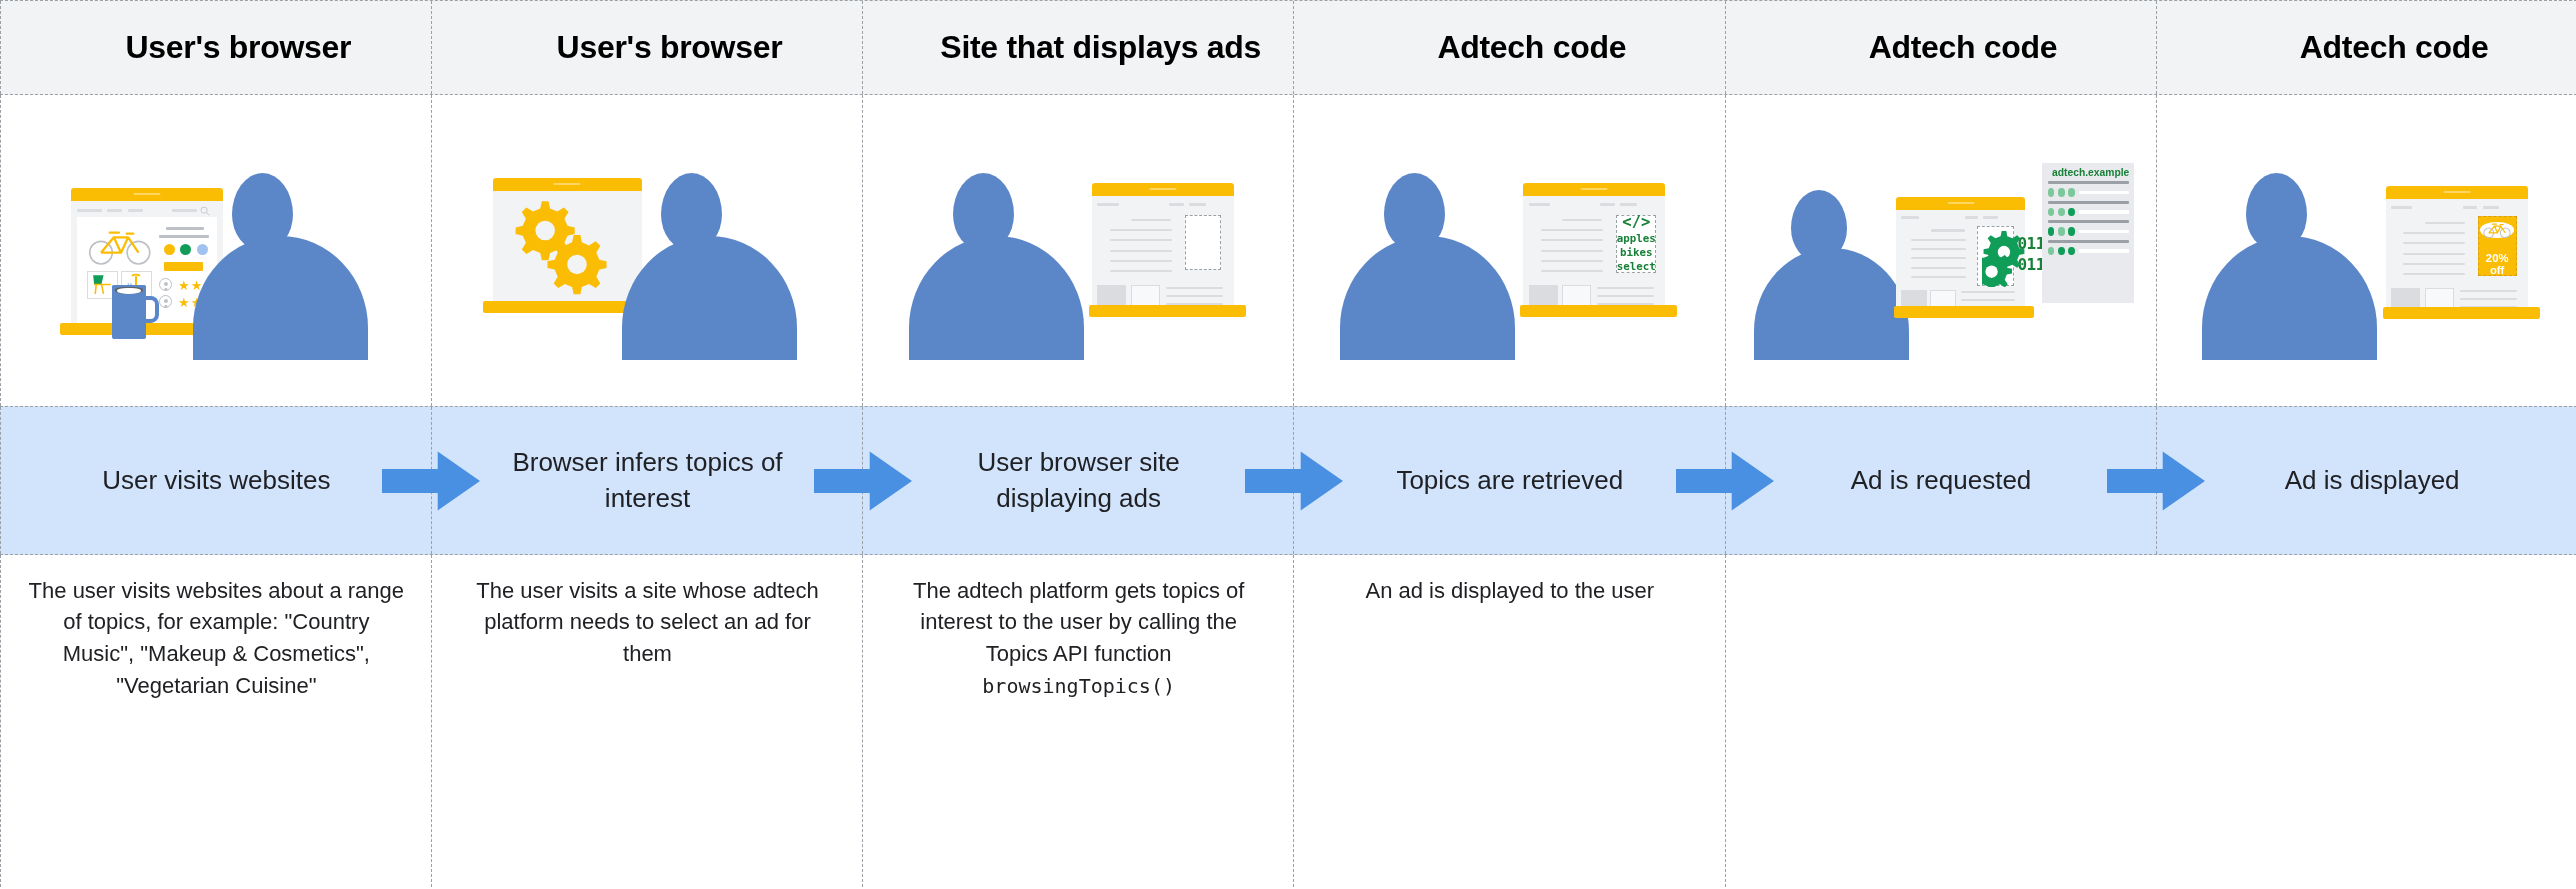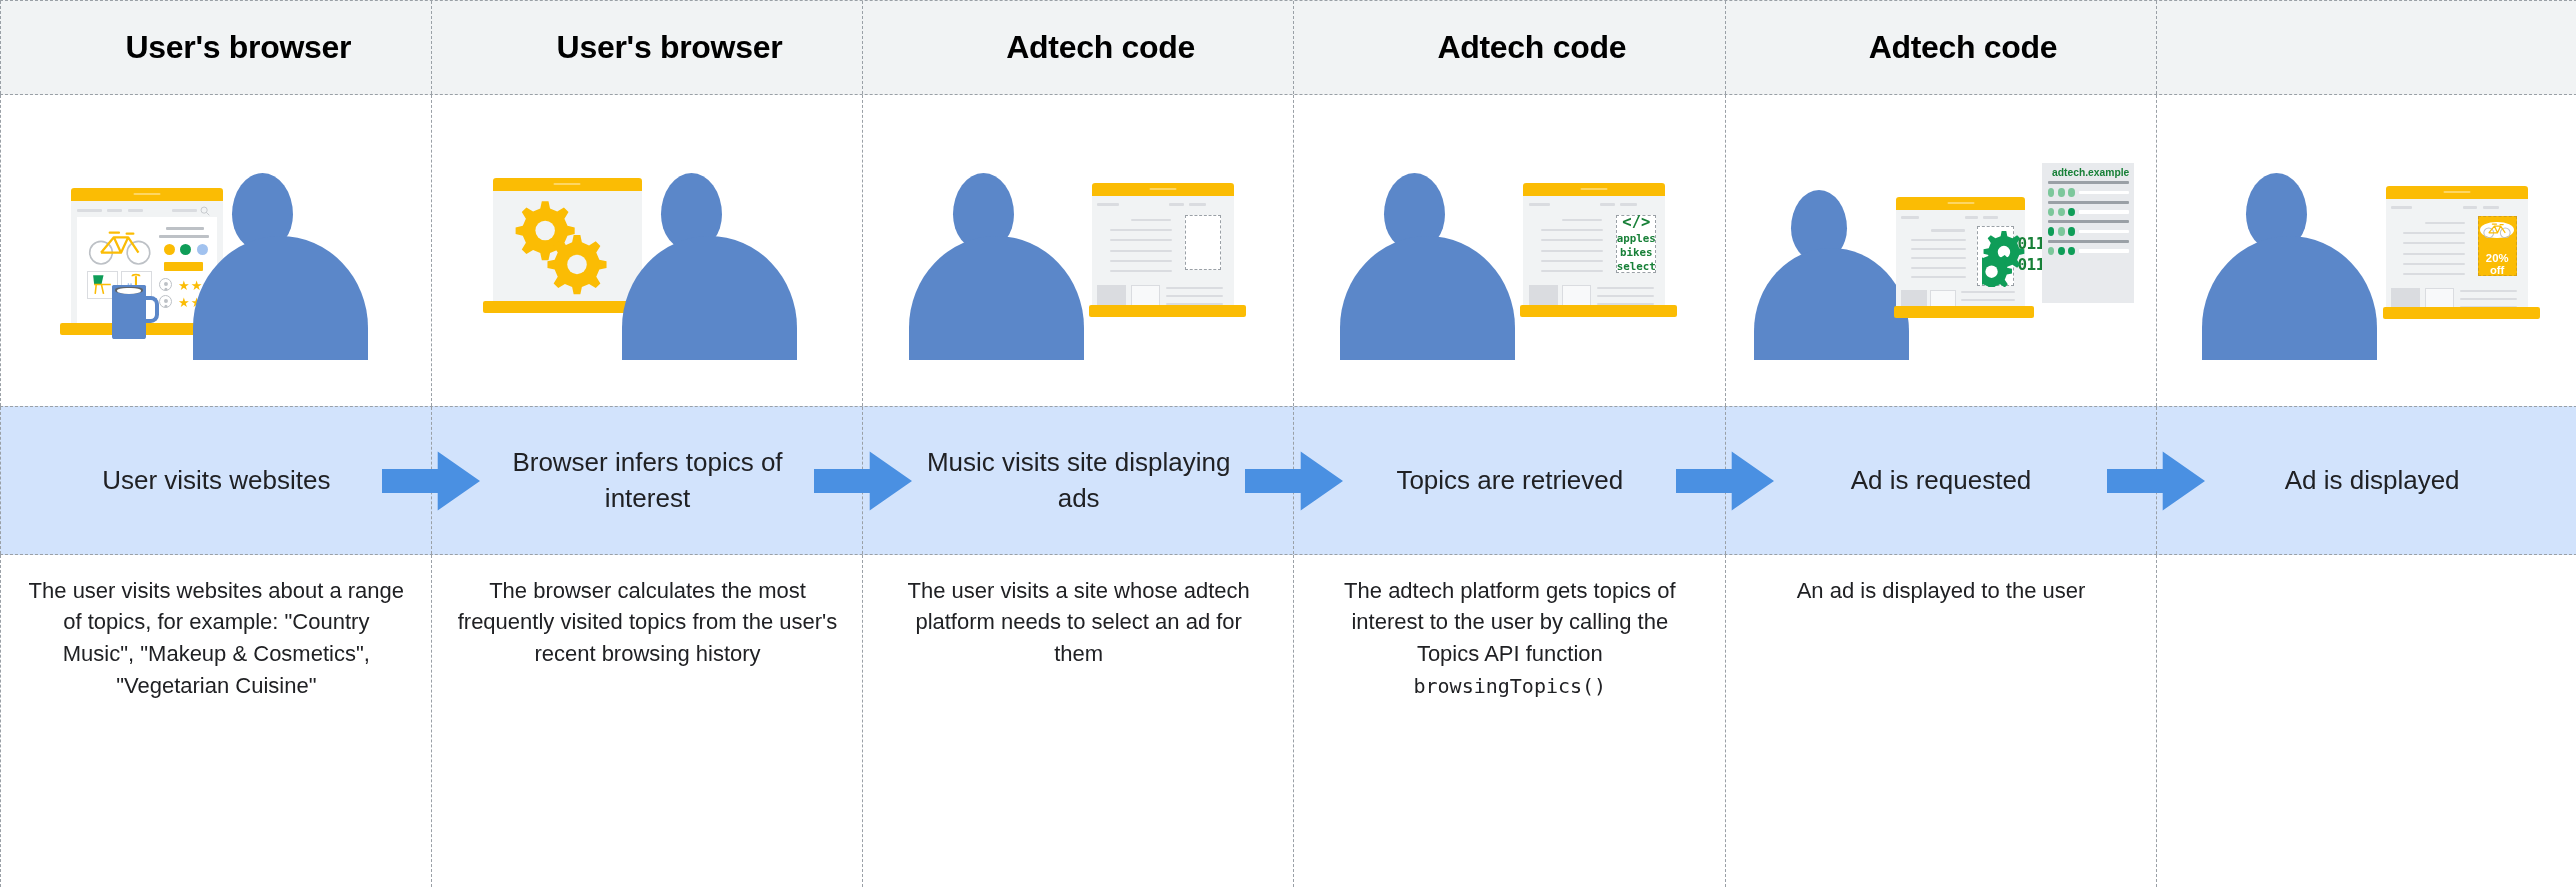--- a/index.html
+++ b/index.html
@@ -301,20 +301,23 @@
 <body>
 
 <div class="diagram">
 
   <div class="row row-header">
     <div class="cell">
       <div class="col-title">User's browser</div>
     </div>
     <div class="cell">
       <div class="col-title">User's browser</div>
+    </div>
+    <div class="cell">
+      <div class="col-title">Site that displays ads</div>
     </div>
     <div class="cell">
       <div class="col-title">Adtech code</div>
     </div>
     <div class="cell">
       <div class="col-title">Adtech code</div>
     </div>
     <div class="cell">
       <div class="col-title">Adtech code</div>
     </div>
@@ -644,21 +647,21 @@
 
   <div class="row-caption">
     <div class="row" style="height:100%;">
       <div class="cell">
         <div class="caption-text">User visits websites</div>
       </div>
       <div class="cell">
         <div class="caption-text">Browser infers topics of interest</div>
       </div>
       <div class="cell">
-        <div class="caption-text">Music visits site displaying ads</div>
+        <div class="caption-text">User browser site displaying ads</div>
       </div>
       <div class="cell">
         <div class="caption-text">Topics are retrieved</div>
       </div>
       <div class="cell">
         <div class="caption-text">Ad is requested</div>
       </div>
       <div class="cell">
         <div class="caption-text">Ad is displayed</div>
       </div>
@@ -694,25 +697,20 @@
   </div>
 
   <div class="row row-desc">
     <div class="cell">
       <div class="desc-text">
         <span>The user visits websites about a range of topics, for example: "Country Music", "Makeup &amp; Cosmetics", "Vegetarian Cuisine"</span>
       </div>
     </div>
     <div class="cell">
       <div class="desc-text">
-        <span>The browser calculates the most frequently visited topics from the user's recent browsing history</span>
-      </div>
-    </div>
-    <div class="cell">
-      <div class="desc-text">
         <span>The user visits a site whose adtech platform needs to select an ad for them</span>
       </div>
     </div>
     <div class="cell">
       <div class="desc-text">
         <span>The adtech platform gets topics of interest to the user by calling the Topics API function</span>
         <br>
         <code>browsingTopics()</code>
       </div>
     </div>

